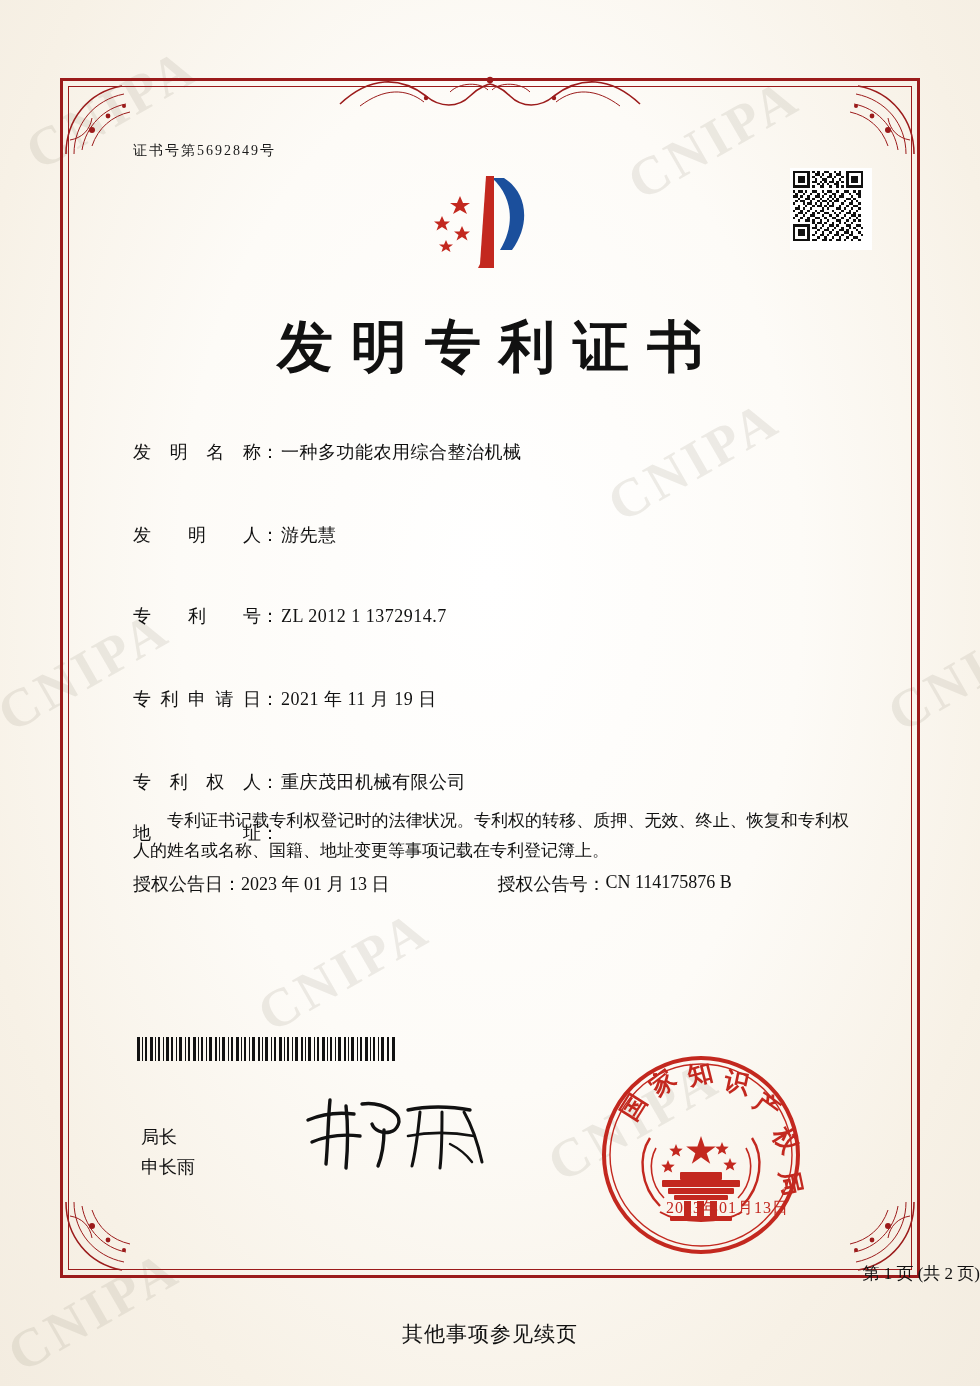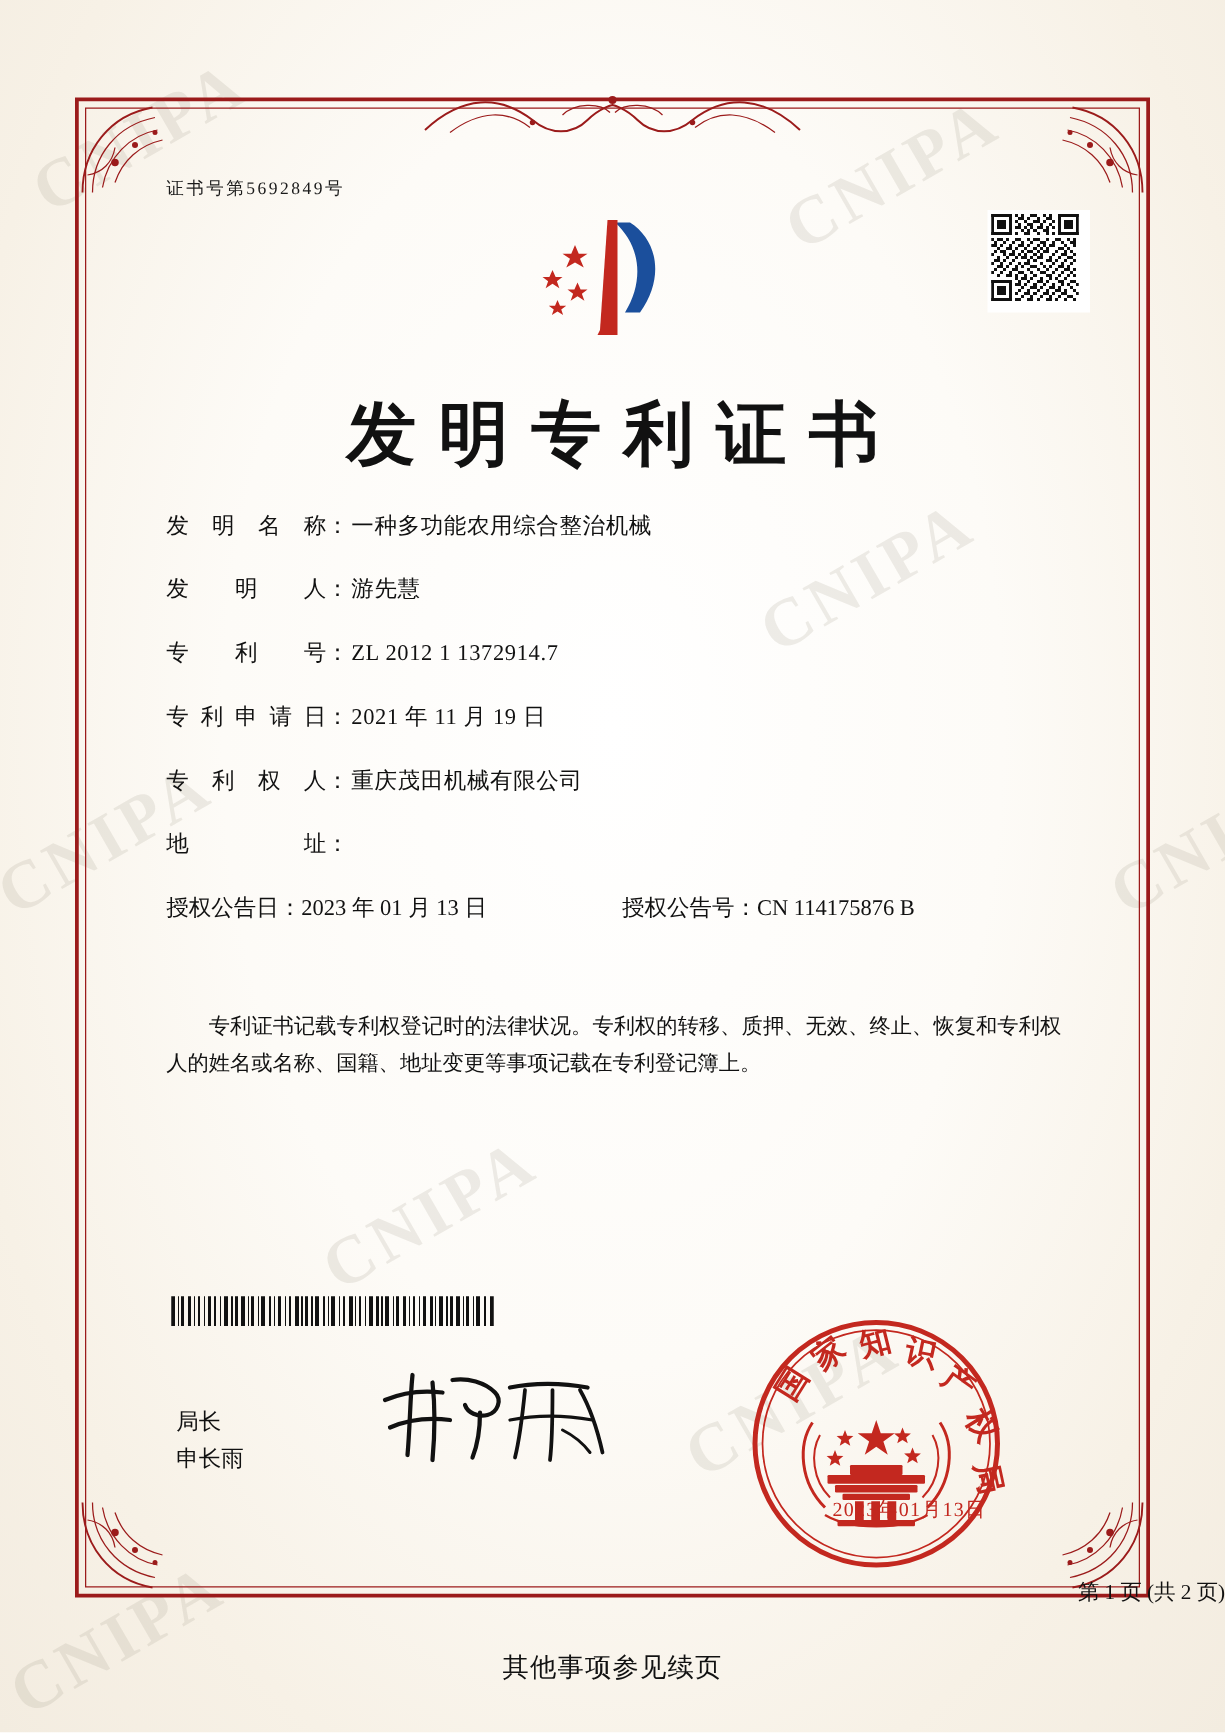--- a/index.html
+++ b/index.html
@@ -132,25 +132,26 @@
     letter-spacing: 0;
     white-space: nowrap;
   }
   .field-label.spread {
     display: flex;
     justify-content: space-between;
   }
   .field-colon { margin-right: 2px; }
   .field-value {
     letter-spacing: 0.5px;
+    margin-top: 32px;
   }
 
   .row-pub {
     display: flex;
-    align-items: center;
+    align-items: flex-start;
     font-size: 18px;
     color: #111;
     margin-bottom: 18px;
   }
   .row-pub .seg2 { margin-left: 108px; }
 
   
   .paras {
     position: absolute;
     left: 133px; top: 806px;

